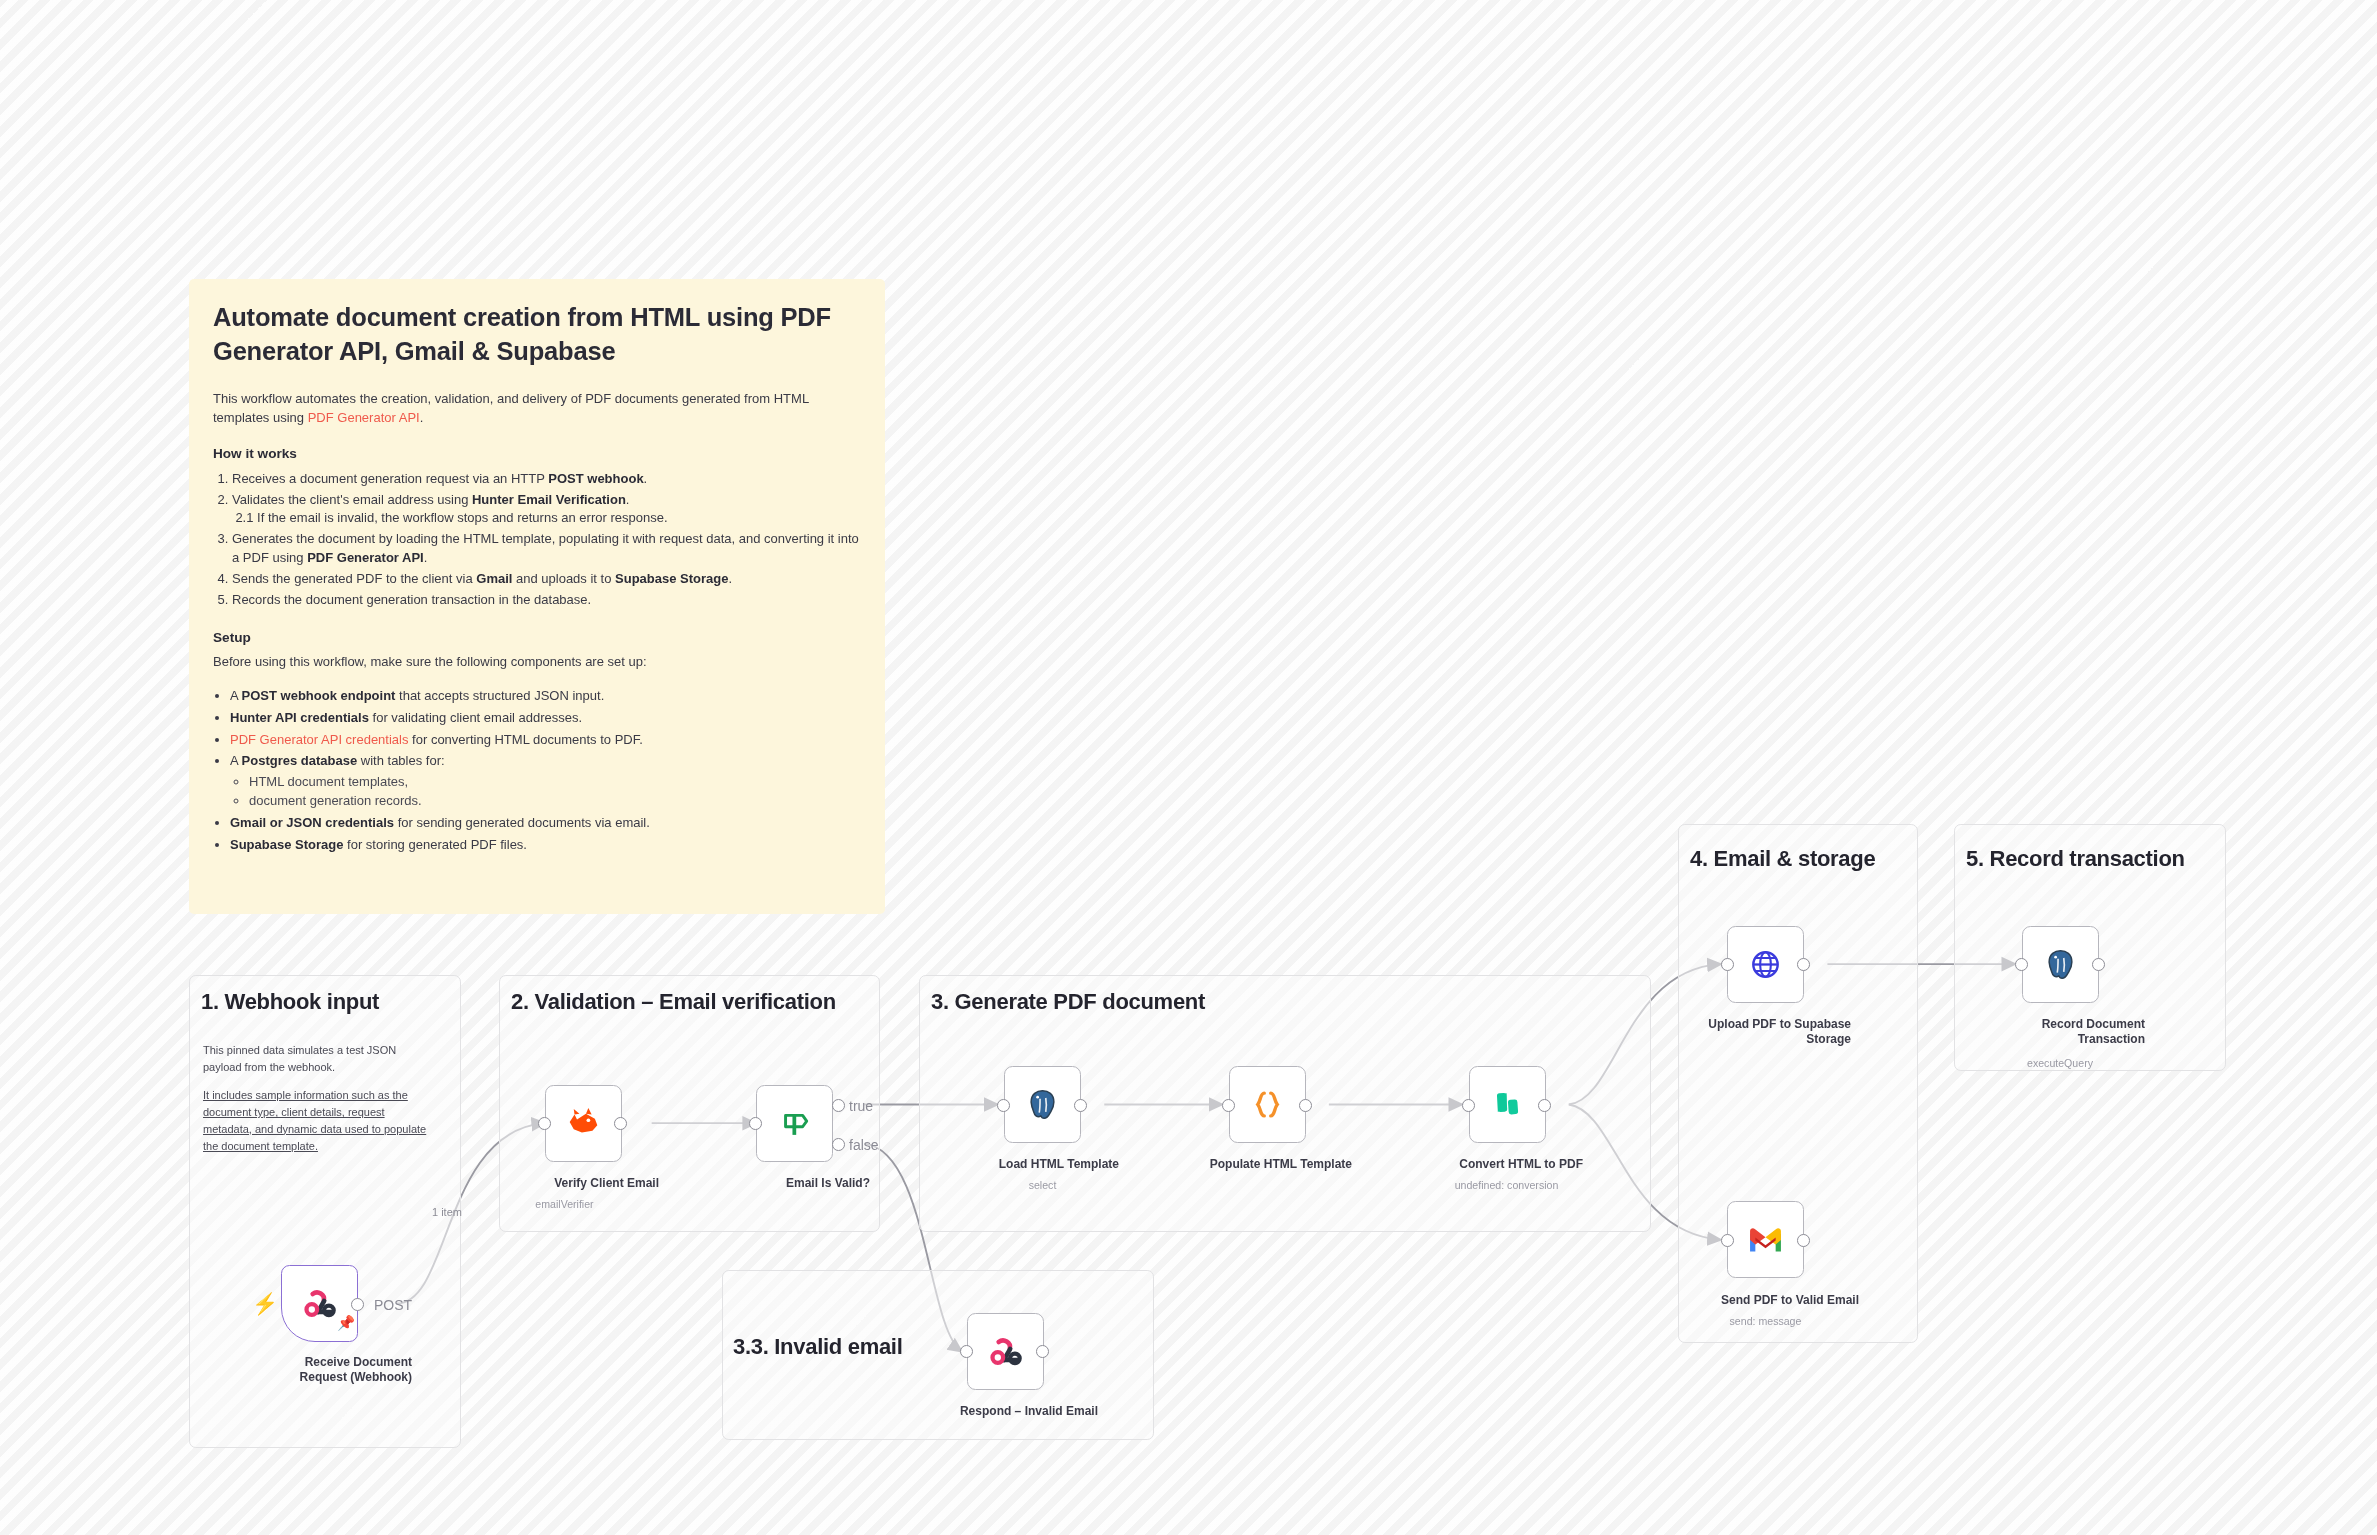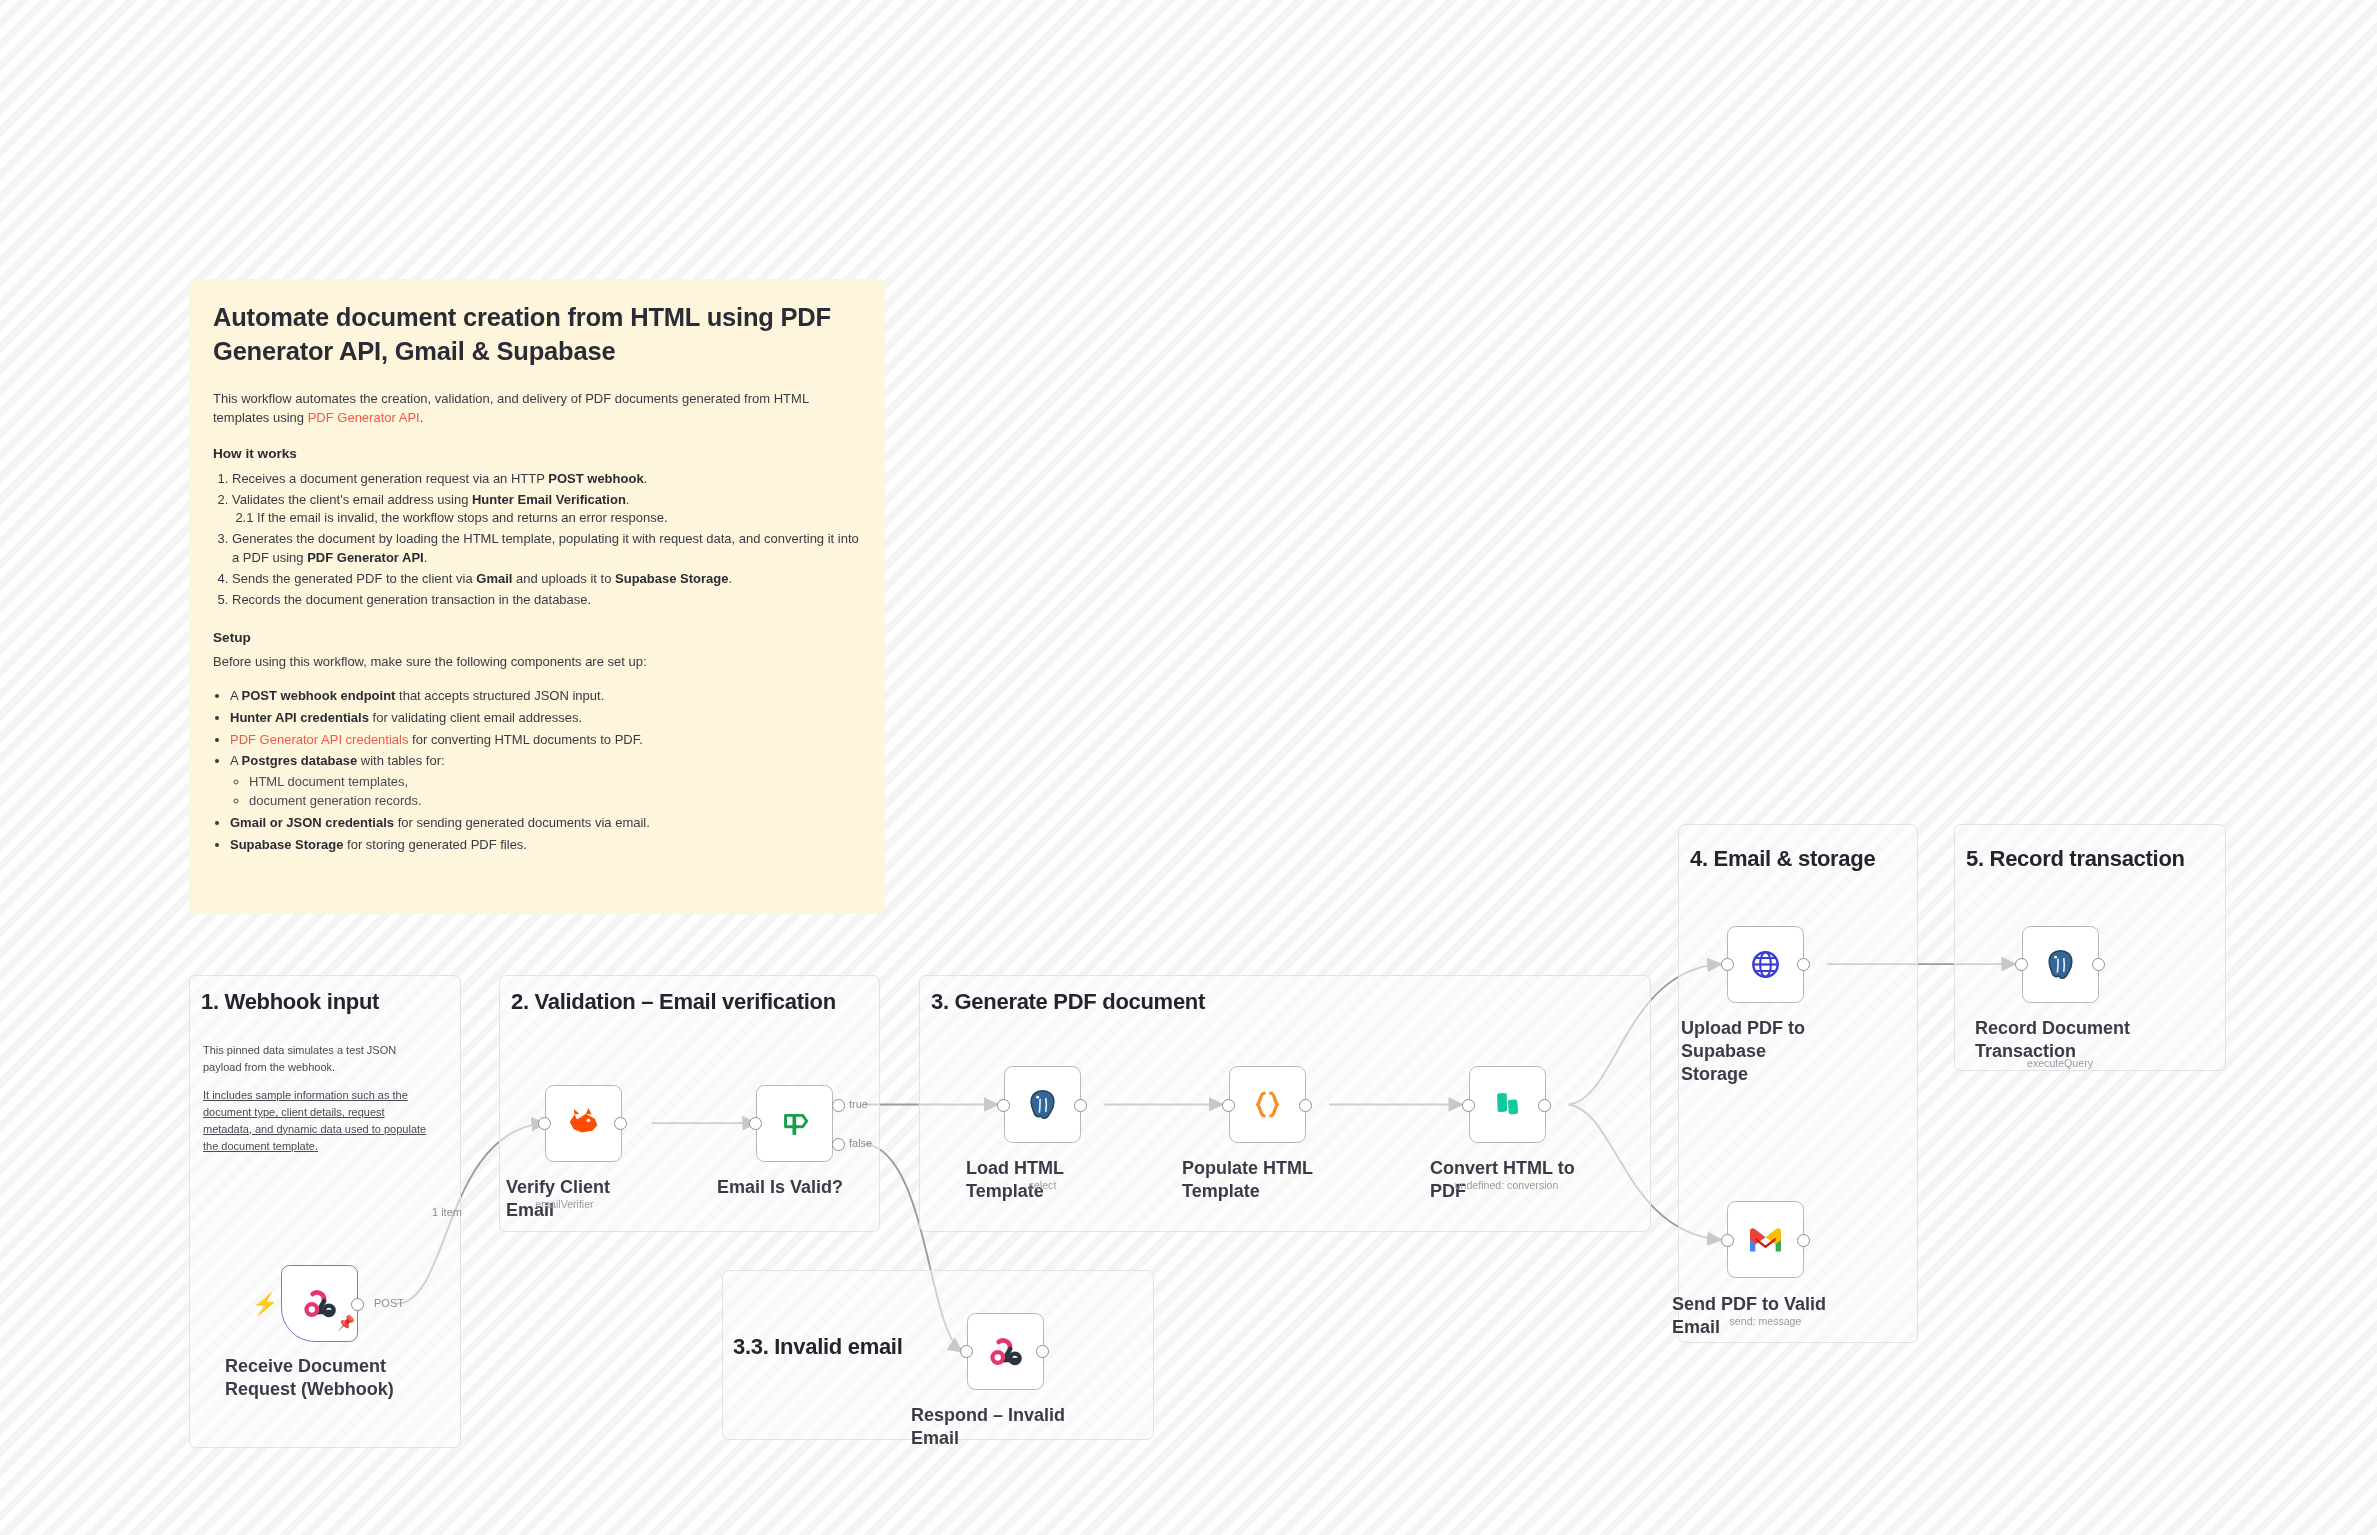--- a/index.html
+++ b/index.html
@@ -100,22 +100,22 @@
     align-items: center;
     justify-content: center;
   }
   .node.trigger {
     border-color: #8b6fd4;
     border-width: 1.7px;
     border-radius: 8.5px 8.5px 8.5px 34px;
   }
   .node-label {
     position: absolute;
-    text-align: left;
-    font-size: 18px;
+    text-align: right;
+    font-size: 12px;
     font-weight: 600;
     color: #3b3b48;
     line-height: 1.28;
     white-space: pre-line;
   }
   .node-sublabel {
     position: absolute;
     text-align: center;
     font-size: 10.6px;
     color: #9a9aa4;
@@ -126,21 +126,21 @@
   .dot {
     position: absolute;
     width: 12.8px;
     height: 12.8px;
     border-radius: 50%;
     background: #fff;
     border: 1.4px solid #8d8d96;
   }
   .port-label {
     position: absolute;
-    font-size: 11px;
+    font-size: 14px;
     color: #8b8b95;
     white-space: nowrap;
   }
   .conn-label {
     position: absolute;
     font-size: 11px;
     color: #8b8b95;
     white-space: nowrap;
   }
 

